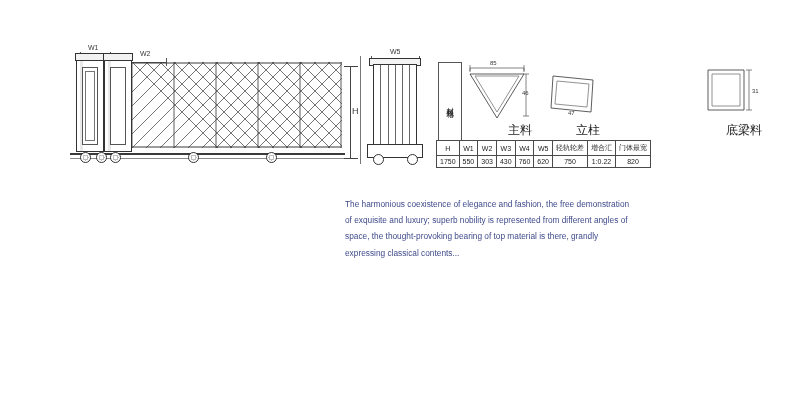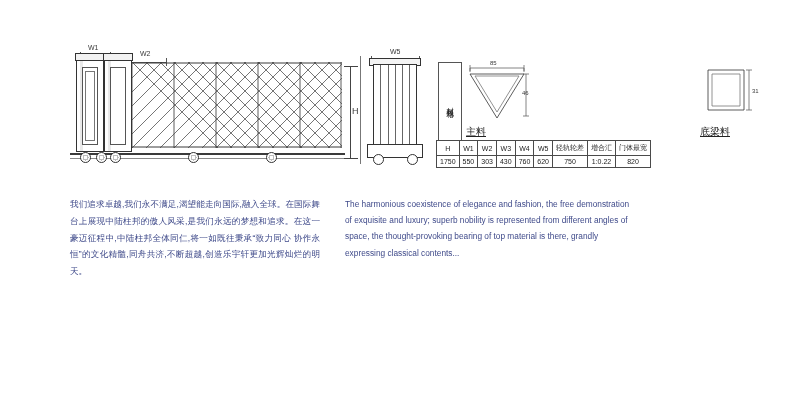--- a/index.html
+++ b/index.html
@@ -42,21 +42,21 @@
   .front .top{position:absolute;left:4px;top:0;width:50px;height:6px;border:1px solid #333;background:#f4f4f4;}
   .front .base{position:absolute;left:2px;top:86px;width:54px;height:12px;border:1px solid #333;background:#fff;}
   .front .wheelf{position:absolute;top:96px;width:9px;height:9px;border:1px solid #333;border-radius:50%;background:#fff;}
 
   
   .spec{position:absolute;left:438px;top:62px;width:22px;height:80px;border:1px solid #555;
         display:flex;align-items:center;justify-content:center;}
   .spec span{font-size:7.5px;line-height:1.25;writing-mode:vertical-rl;text-orientation:upright;letter-spacing:1px;}
 
   .part{position:absolute;}
-  .part .cap-label{position:absolute;left:0;right:0;bottom:-13px;text-align:left;font-size:10px;color:#222;text-decoration:underline;}
+  .part .cap-label{position:absolute;left:0;right:0;bottom:-13px;text-align:right;font-size:12px;color:#222;}
   .part svg{display:block;}
 
   
   .tbl{position:absolute;left:436px;top:140px;border-collapse:collapse;}
   .tbl td{border:1px solid #4a4a4a;font-size:7px;text-align:center;padding:2px 3px;color:#222;
           font-family:"Liberation Sans",sans-serif;white-space:nowrap;}
   .tbl tr.head td{background:#fff;}
 
   
   .txt-cn{position:absolute;left:70px;top:196px;width:250px;font-size:8.6px;line-height:1.95;
@@ -158,20 +158,30 @@
           <path d="M4 12 L58 12 L31 56 Z" fill="#fff"></path>
           <path d="M9 14 L53 14 L31 50 Z" stroke="#777"></path>
           <path d="M60 12 L60 54" stroke="#666"></path>
           <path d="M57 12 L63 12 M57 54 L63 54" stroke="#666"></path>
           <path d="M4 3 L4 9 M58 3 L58 9" stroke="#666"></path>
         </g>
       </svg>
       <div class="cap-label">主料</div>
     </div>
 
+    <div class="part" style="left:548px;top:70px;width:52px;height:56px;">
+      <div class="lbl-sm" style="left:20px;top:40px;">47</div>
+      <svg width="52" height="50" viewBox="0 0 52 50">
+        <g stroke="#333" fill="#fff" stroke-width="0.8">
+          <path d="M5 6 L45 10 L43 42 L3 38 Z"></path>
+          <path d="M9 11 L41 14 L39 37 L7 34 Z" fill="none" stroke="#777"></path>
+        </g>
+      </svg>
+      <div class="cap-label">立柱</div>
+    </div>
 
 
     <div class="part" style="left:700px;top:62px;width:62px;height:64px;">
       <div class="lbl-sm" style="left:52px;top:26px;">31</div>
       <svg width="62" height="58" viewBox="0 0 62 58">
         <g stroke="#333" fill="#fff" stroke-width="0.8">
           <path d="M8 8 L44 8 L44 48 L8 48 Z"></path>
           <path d="M12 12 L40 12 L40 44 L12 44 Z" fill="none" stroke="#777"></path>
           <path d="M49 8 L49 48 M46 8 L52 8 M46 48 L52 48" stroke="#666"></path>
         </g>
@@ -201,16 +211,15 @@
         <td>620</td>
         <td>750</td>
         <td>1:0.22</td>
         <td>820</td>
       </tr>
     </tbody>
       </table>
 
   </div>
 
-  <div class="txt-cn">我们追求卓越,我们永不满足,渴望能走向国际,融入全球。在国际舞台上展现中陆柱邦的傲人风采,是我们永远的梦想和追求。在这一豪迈征程中,中陆柱邦全体同仁,将一如既往秉承“致力同心 协作永恒”的文化精髓,同舟共济,不断超越,创造乐宇轩更加光辉灿烂的明天。</div>
   <div class="txt-en">The harmonious coexistence of elegance and fashion, the free demonstration of exquisite and luxury; superb nobility is represented from different angles of space, the thought-provoking bearing of top material is there, grandly expressing classical contents...</div>
 
 </div>
 
 </body></html>

